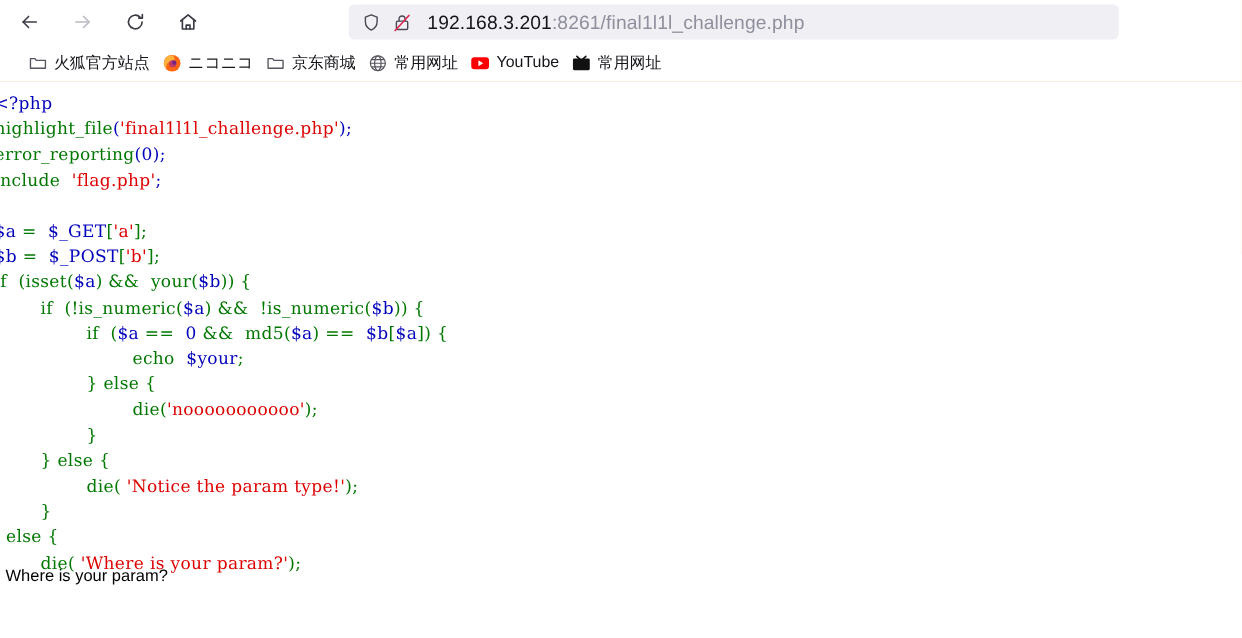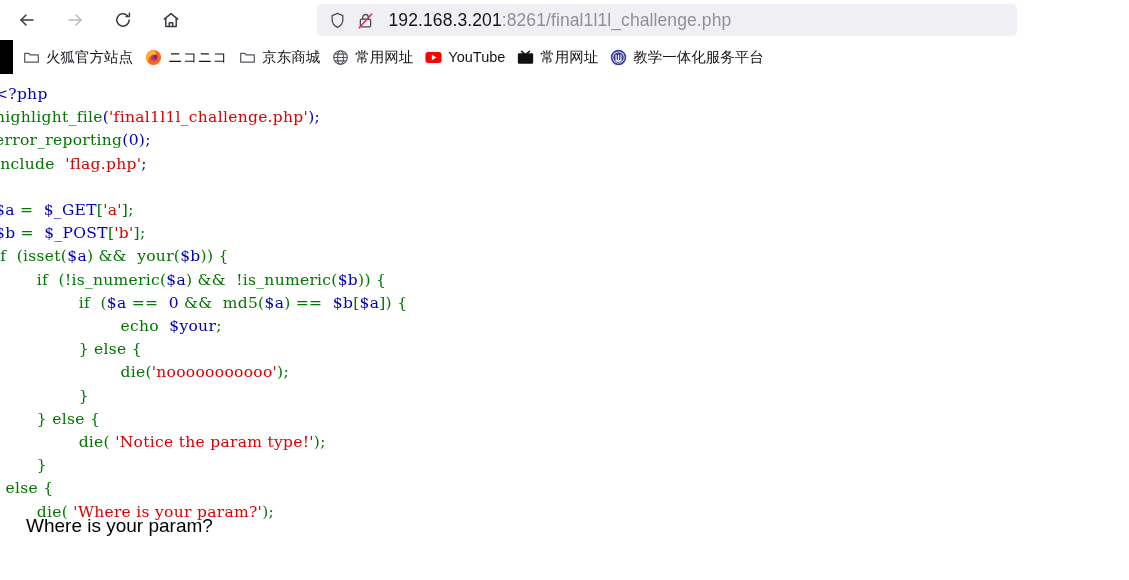--- a/index.html
+++ b/index.html
@@ -10,21 +10,21 @@
     width: 1129px;
     height: 580px;
     overflow: hidden;
     font-family: "Liberation Sans", sans-serif;
   }
 
   #app {
     width: 1129px;
     height: 580px;
     position: relative;
-    background: #000000;
+    background: #fdba74;
     display: flex;
     flex-direction: column;
   }
 
   
   .nav-bar {
     height: 40px;
     min-height: 40px;
     display: flex;
     align-items: center;
@@ -89,26 +89,25 @@
     letter-spacing: 0.1px;
   }
   .url-text .dim { color: #8f8f9d; }
 
   
   .bookmarks {
     height: 34px;
     min-height: 34px;
     display: flex;
     align-items: center;
-    padding: 0 4px;
+    padding: 0 20px;
     background: #ffffff;
     overflow: hidden;
     box-sizing: border-box;
     white-space: nowrap;
-    margin-left: 13px;
   }
 
   .bm {
     display: flex;
     align-items: center;
     height: 26px;
     padding: 0 6px;
     border-radius: 4px;
     flex: 0 0 auto;
     cursor: pointer;
@@ -154,24 +153,24 @@
   }
 
   
   .c-default { color: #0000bb; }   
   .c-kw      { color: #007700; }   
   .c-str     { color: #dd0000; }   
   .c-num     { color: #0000bb; }
 
   .page-output {
     position: absolute;
-    left: 26px;
+    left: 5px;
     top: 441px;
     font-family: "Liberation Sans", sans-serif;
-    font-size: 19px;
+    font-size: 15px;
     color: #000000;
     white-space: nowrap;
   }
 </style>
 </head>
 <body>
 
 <div id="app">
 
   <div class="nav-bar">
@@ -294,33 +293,20 @@
     <div class="bm">
       <span class="bm-ico">
         <svg width="18" height="17" viewBox="0 0 20 18">
           <path d="M5.2 1.6l3 2.6M14.8 1.6l-3 2.6" stroke="#111111" stroke-width="1.8" stroke-linecap="round" fill="none"></path>
           <rect x="1" y="4" width="18" height="12.4" rx="1.4" fill="#111111"></rect>
         </svg>
       </span>
       <span class="bm-label">常用网址</span>
     </div>
 
-    <div class="bm">
-      <span class="bm-ico">
-        <svg width="17" height="17" viewBox="0 0 18 18">
-          <circle cx="9" cy="9" r="8.2" fill="#3b3f9e"></circle>
-          <circle cx="9" cy="9" r="6.4" fill="#ffffff"></circle>
-          <circle cx="9" cy="9" r="5.6" fill="#3b3f9e"></circle>
-          <path d="M6.4 6.1v4.2a2.6 2.6 0 0 0 5.2 0V6.1" stroke="#ffffff" stroke-width="1.15" fill="none"></path>
-          <path d="M9 6.1v5.6" stroke="#ffffff" stroke-width="1.1"></path>
-          <path d="M5.6 12.6h6.8" stroke="#ffffff" stroke-width="1.1"></path>
-        </svg>
-      </span>
-      <span class="bm-label">教学一体化服务平台</span>
-    </div>
 
   </div>
 
   <div class="content">
 
     <pre class="code" id="code-block"><span class="c-default">&lt;?php</span>
 <span class="c-kw">highlight_file</span><span class="c-default">(</span><span class="c-str">'final1l1l_challenge.php'</span><span class="c-default">);</span>
 <span class="c-kw">error_reporting</span><span class="c-default">(</span><span class="c-num">0</span><span class="c-default">);</span>
 <span class="c-kw">include </span><span class="c-str"> 'flag.php'</span><span class="c-default">;</span>
 <span class="c-default"></span>

